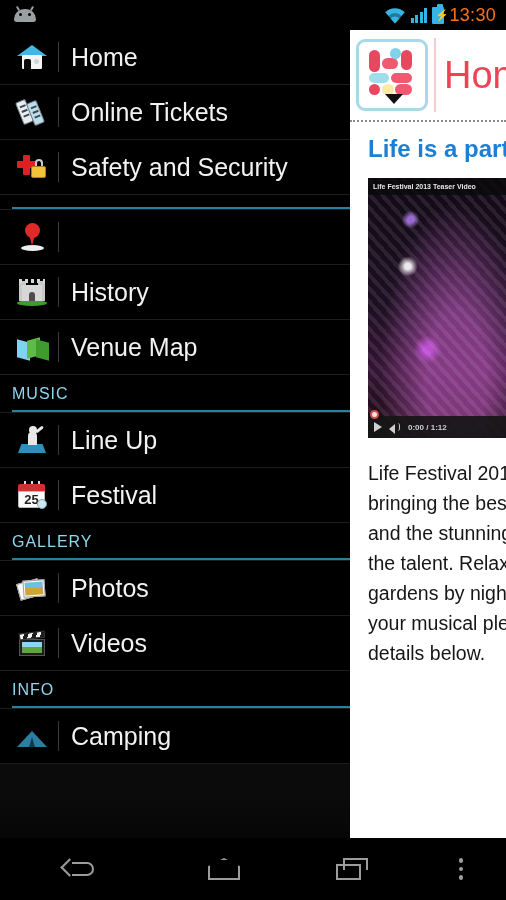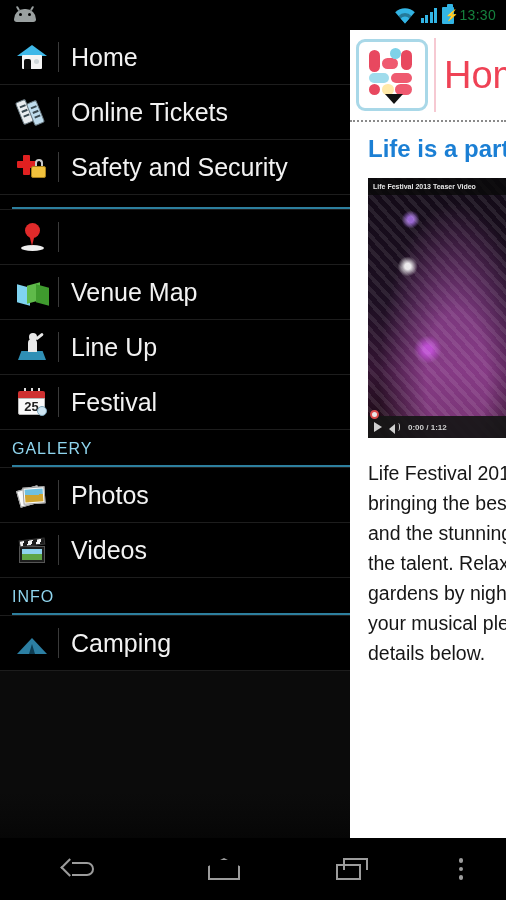--- a/index.html
+++ b/index.html
@@ -101,22 +101,22 @@
     position: absolute;
     left: 1px; top: 1px;
     width: 8px; height: 11px;
     color: #0a2d3a;
     font-size: 11px;
     line-height: 11px;
     text-align: center;
     font-weight: bold;
   }
   #clock {
-    color: #15803d;
-    font-size: 14px;
+    color: #f97316;
+    font-size: 18px;
     letter-spacing: 0.3px;
   }
 
   
   #drawer {
     position: absolute;
     top: 30px; left: 0;
     width: 350px;
     height: 808px;
     background: #0b0b0b;
@@ -724,30 +724,48 @@
           <span class="ic ic-pin">
             <span class="base"></span>
               <span class="tip"></span>
               <span class="head"></span>
           </span>
         </span>
         <span class="vbar"></span>
       </div>
       <div class="nav-item">
         <span class="icon-slot">
+          <span class="ic ic-cast">
+            <span class="grass"></span>
+            <span class="tw l"></span>
+              <span class="tw r"></span>
+            <span class="keep"></span>
+              <span class="merl"></span>
+              <span class="gate"></span>
+          </span>
+        </span>
+        <span class="vbar"></span>
+        <span class="label">History</span>
+      </div>
+      <div class="nav-item">
+        <span class="icon-slot">
           <span class="ic ic-map">
             <span class="p p1"></span>
               <span class="p p2"></span>
               <span class="p p3"></span>
           </span>
         </span>
         <span class="vbar"></span>
         <span class="label">Venue Map</span>
       </div>
 
+      <div class="section-head">
+        <span class="sh-text">MUSIC</span>
+        <span class="sh-rule"></span>
+      </div>
       <div class="nav-item">
         <span class="icon-slot">
           <span class="ic ic-dj">
             <span class="stage"></span>
               <span class="torso"></span>
             <span class="headd"></span>
               <span class="arm"></span>
           </span>
         </span>
         <span class="vbar"></span>

